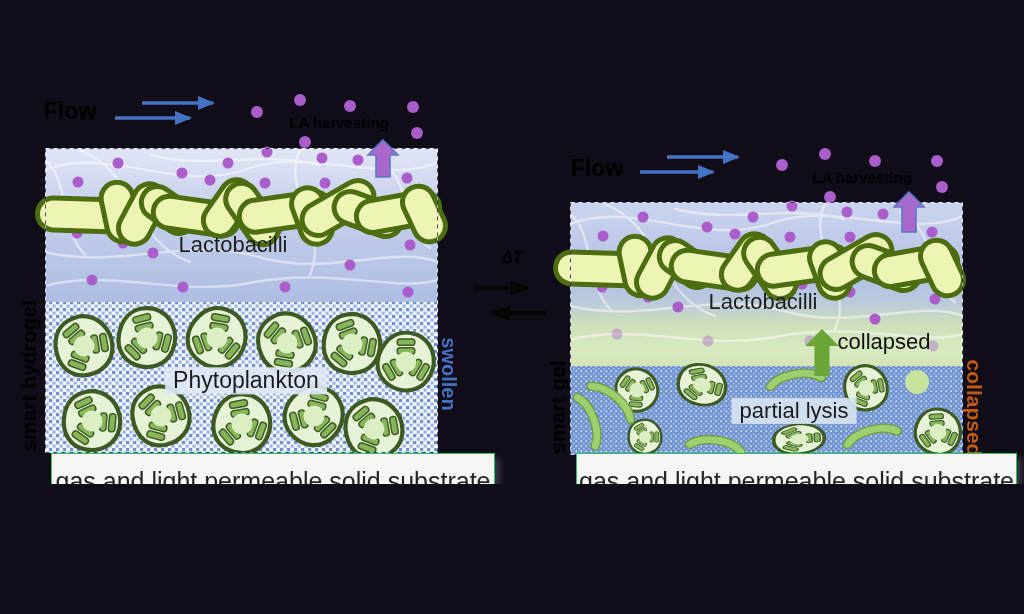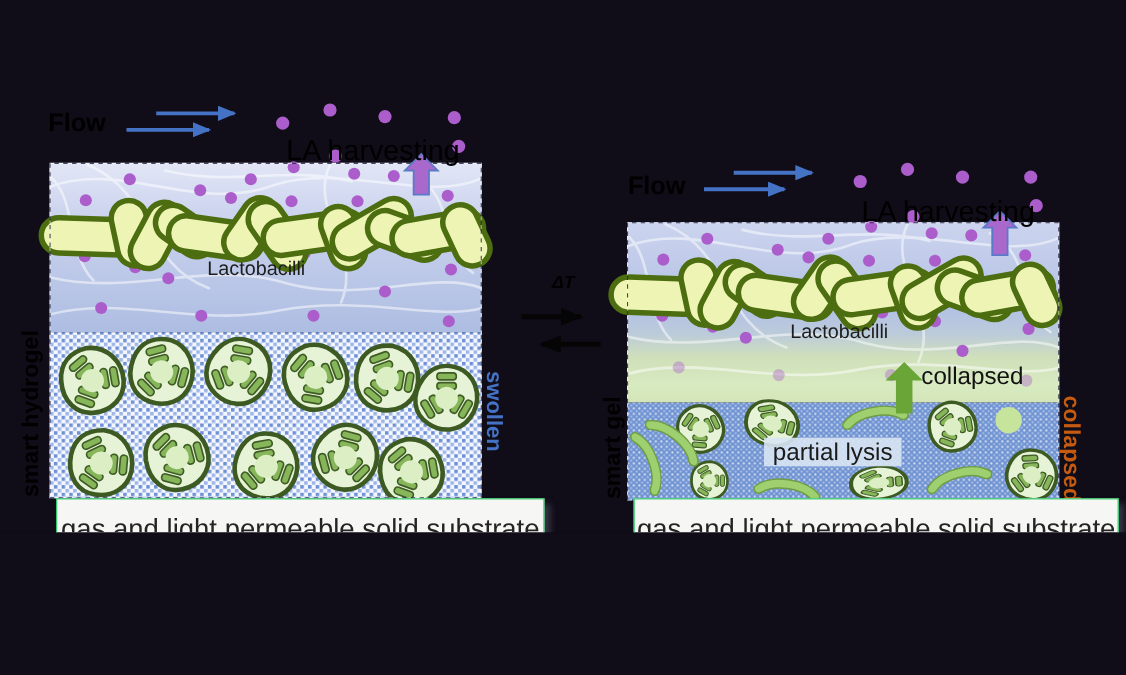--- a/index.html
+++ b/index.html
@@ -4,25 +4,25 @@
 <style>
   html,body{margin:0;padding:0;background:#100d18;}
   .canvas{position:relative;width:1024px;height:484px;overflow:hidden;background:#100d18;
           font-family:"Liberation Sans",sans-serif;}
   .canvas svg{position:absolute;left:0;top:0;}
   .hlabel{position:absolute;transform:translate(-50%,-50%);white-space:nowrap;line-height:1.1;}
   .vlabel{position:absolute;white-space:nowrap;line-height:1;}
   .v-rot90{transform:translate(-50%,-50%) rotate(90deg);}
   .v-rot270{transform:translate(-50%,-50%) rotate(-90deg);}
   .flow{font-size:23px;font-weight:bold;color:#000;}
-  .harvest{font-size:26px;font-weight:400;color:#000;margin-top:14px;}
+  .harvest{font-size:15px;font-weight:700;color:#000;}
   .delta{font-size:16px;font-weight:bold;font-style:italic;color:#000;}
-  .lacto{font-size:18px;color:#1d1d1d;}
+  .lacto{font-size:22px;color:#1d1d1d;}
   .phyto{font-size:23px;color:#1a1a1a;background:rgba(223,231,247,.92);padding:1px 8px;}
-  .lysis{font-size:22px;color:#1a1a1a;background:rgba(216,228,243,.9);padding:1px 8px;}
+  .lysis{font-size:22px;color:#1a1a1a;background:rgba(216,228,243,.9);padding:1px 8px;margin-left:37px;}
   .nutri{font-size:22px;font-weight:500;color:#111;}
   .smarthg{font-size:21px;font-weight:bold;color:#000;}
   .state-sw{font-size:20px;font-weight:600;}
   .state-col{font-size:21px;font-weight:700;}
   .substrate{position:absolute;background:#f6f6f4;border:1px solid #22c55e;
              box-shadow:5px 5px 6px rgba(125,125,145,.38);
              display:flex;align-items:center;justify-content:center;margin-left:28px;}
   .substrate span{font-size:25px;color:#242424;}
 </style>
 </head>
@@ -387,20 +387,21 @@
         <line x1="546" y1="313" x2="492" y2="313" stroke="#050505" stroke-width="4.5" marker-end="url(#mBlk)"></line>
       </g>
       <polygon points="383,140 398,155 390,155 390,177 376,177 376,155 368,155" fill="#a868cc" stroke="#5a79c8" stroke-width="1.6"></polygon>
       <polygon points="909,192 924,207 916,207 916,232 902,232 902,207 894,207" fill="#a868cc" stroke="#5a79c8" stroke-width="1.6"></polygon>
       <polygon points="822,329 839,346 829.5,346 829.5,376 814.5,376 814.5,346 805,346" fill="#6aa637" stroke="none" stroke-width="1.6"></polygon>
     </svg>
 
   <div class="hlabel flow" style="left:70px;top:112px">Flow</div>
   <div class="hlabel harvest" style="left:339px;top:123px">LA harvesting</div>
   <div class="hlabel lacto" style="left:233px;top:245px">Lactobacilli</div>
+  <div class="hlabel phyto" style="left:246px;top:381px">Phytoplankton</div>
   <div class="vlabel v-rot270 smarthg" style="left:28px;top:376px">smart hydrogel</div>
   <div class="vlabel v-rot90 state-sw" style="left: 449px; top: 374px; color: rgb(68, 114, 196);">swollen</div>
   <div class="substrate" style="left:23px;top:453px;width:442px;height:55px">
     <span>gas and light permeable solid substrate</span>
   </div>
 
   <div class="hlabel delta" style="left:512px;top:258px">ΔT</div>
 
   <div class="hlabel flow" style="left:597px;top:169px">Flow</div>
   <div class="hlabel harvest" style="left:862px;top:178px">LA harvesting</div>

